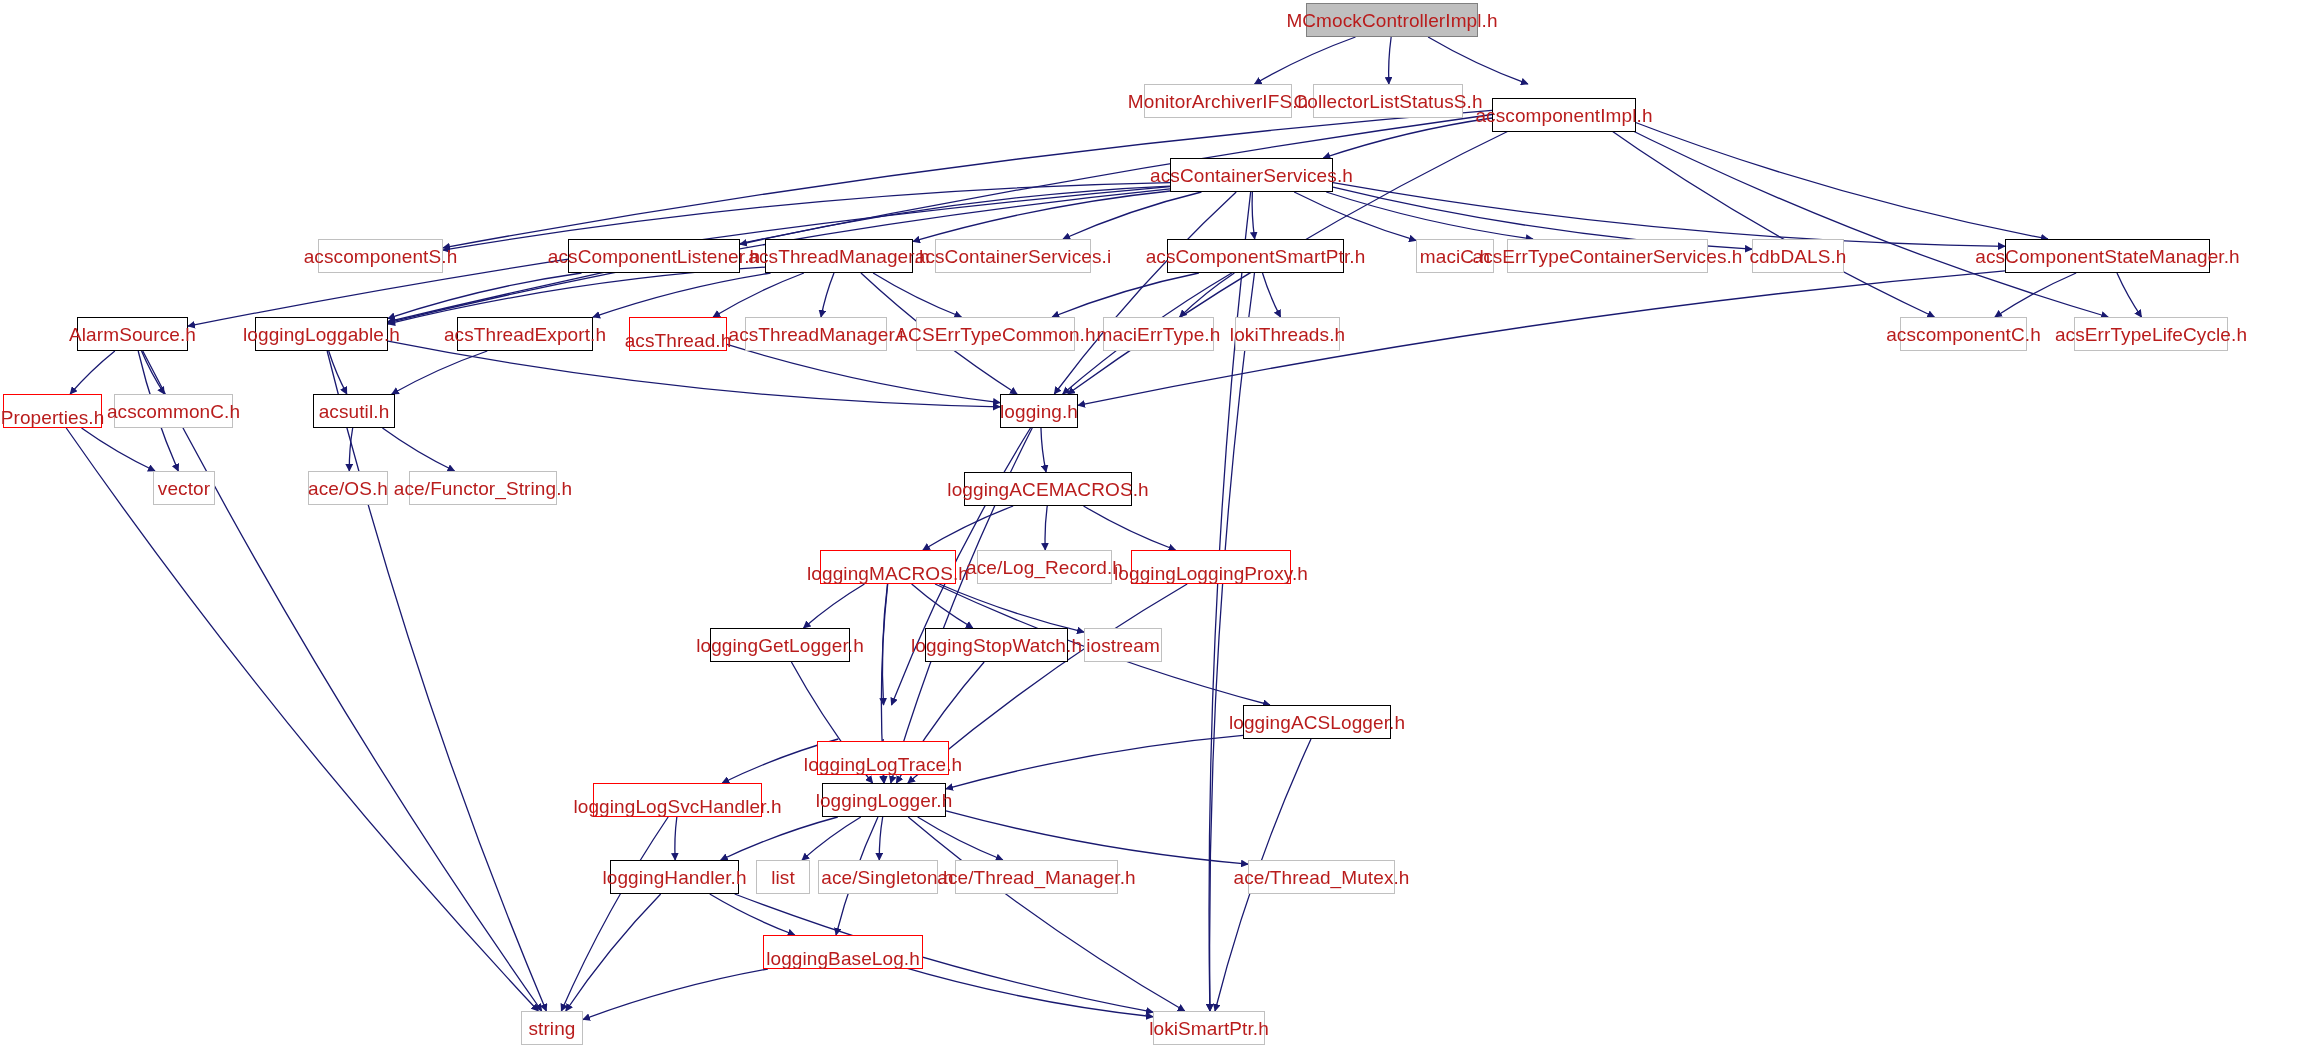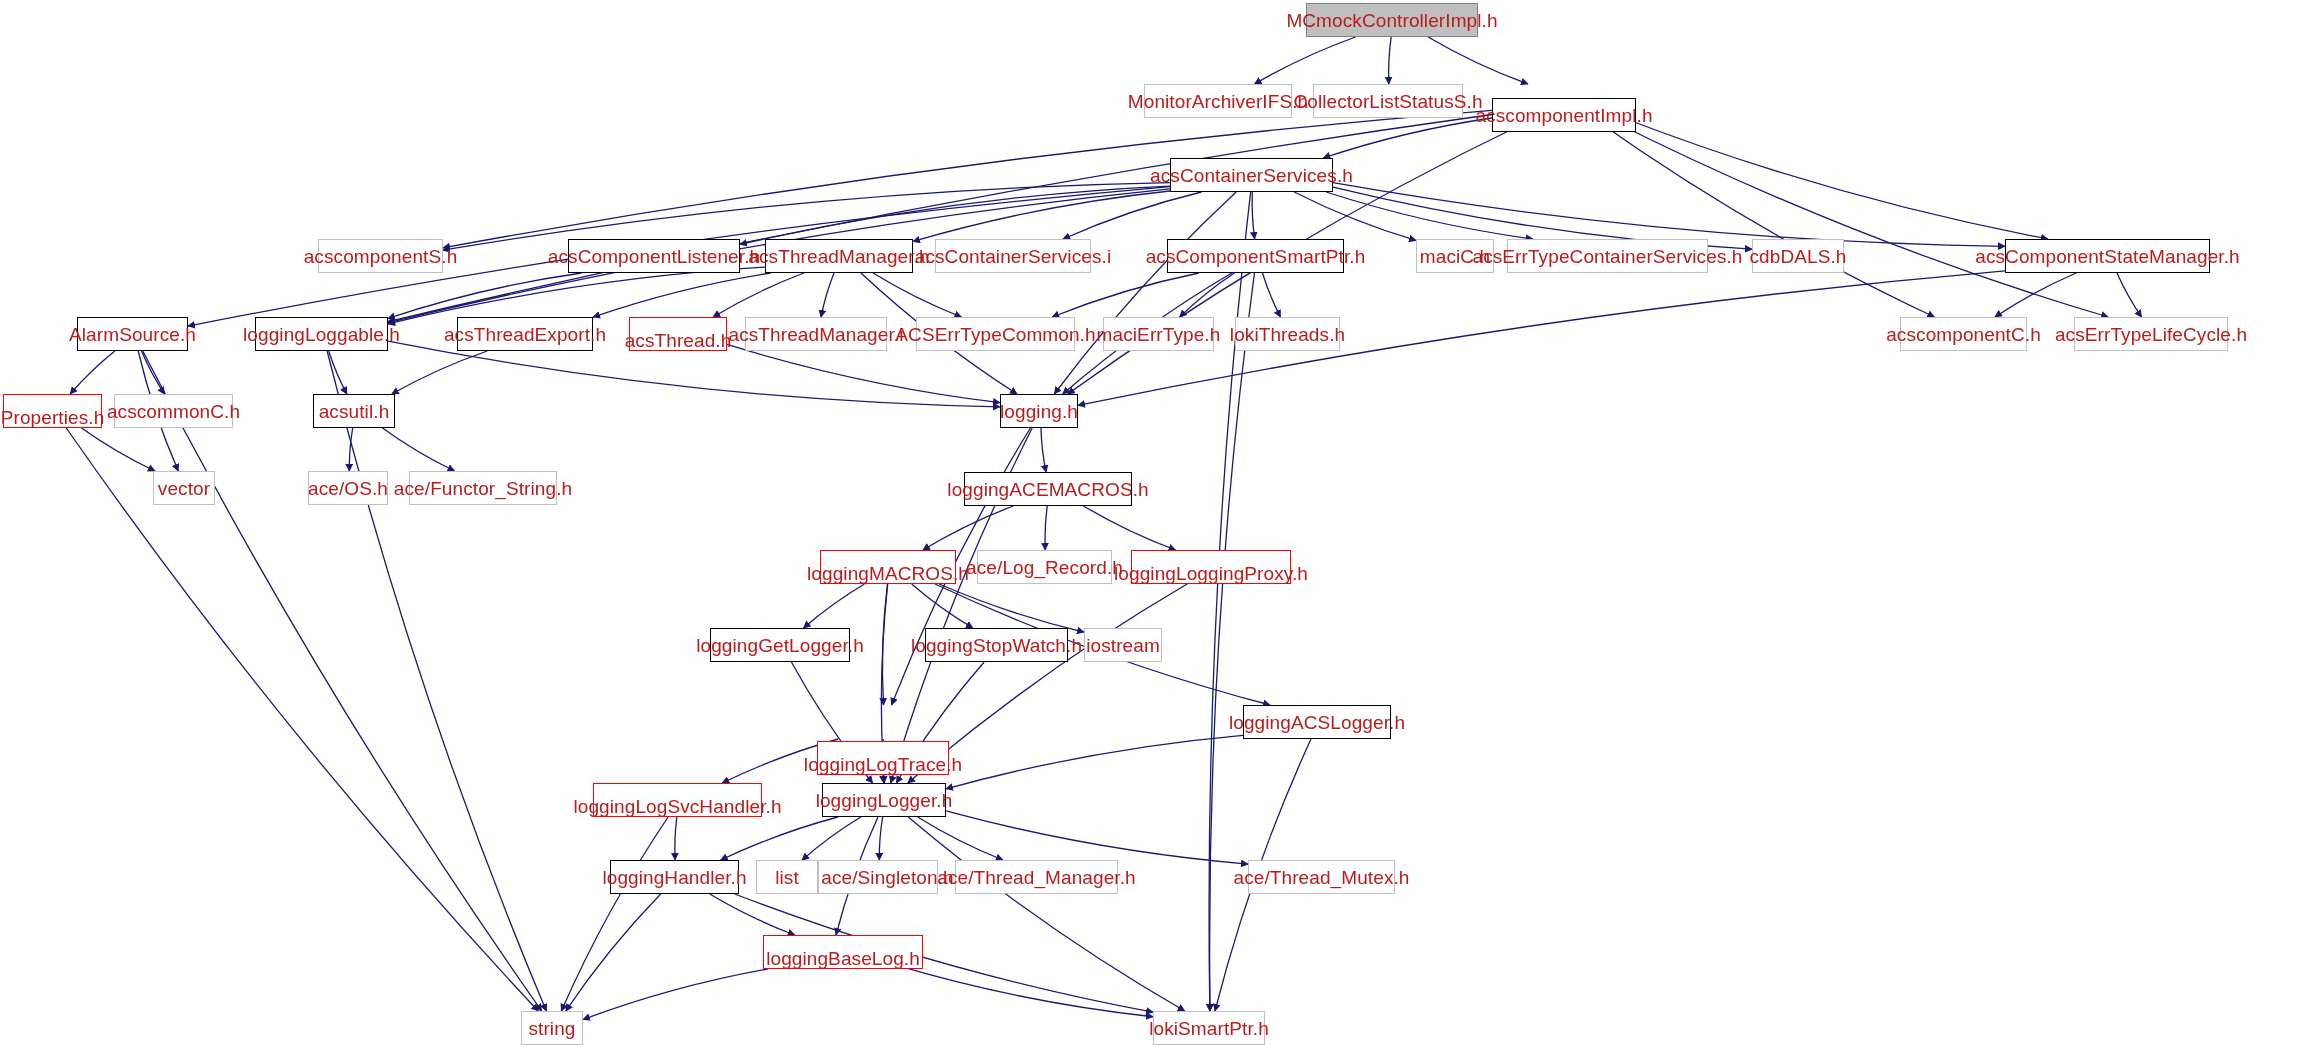--- a/index.html
+++ b/index.html
@@ -275,21 +275,21 @@
       </div>
       <div class="node red" style="left: 593px; top: 783px; width: 169px;">
         <span class="label">loggingLogSvcHandler.h</span>
       </div>
       <div class="node black" style="left: 822px; top: 783px; width: 124px;">
         <span class="label">loggingLogger.h</span>
       </div>
       <div class="node black" style="left: 610px; top: 860px; width: 129px;">
         <span class="label">loggingHandler.h</span>
       </div>
-      <div class="node gray" style="left: 756px; top: 860px; width: 62px;">
+      <div class="node gray" style="left: 756px; top: 860px; width: 54px;">
         <span class="label">list</span>
       </div>
       <div class="node gray" style="left: 818px; top: 860px; width: 120px; padding-left: 28px;">
         <span class="label">ace/Singleton.h</span>
       </div>
       <div class="node gray" style="left: 955px; top: 860px; width: 163px;">
         <span class="label">ace/Thread_Manager.h</span>
       </div>
       <div class="node gray" style="left: 1248px; top: 860px; width: 147px;">
         <span class="label">ace/Thread_Mutex.h</span>

